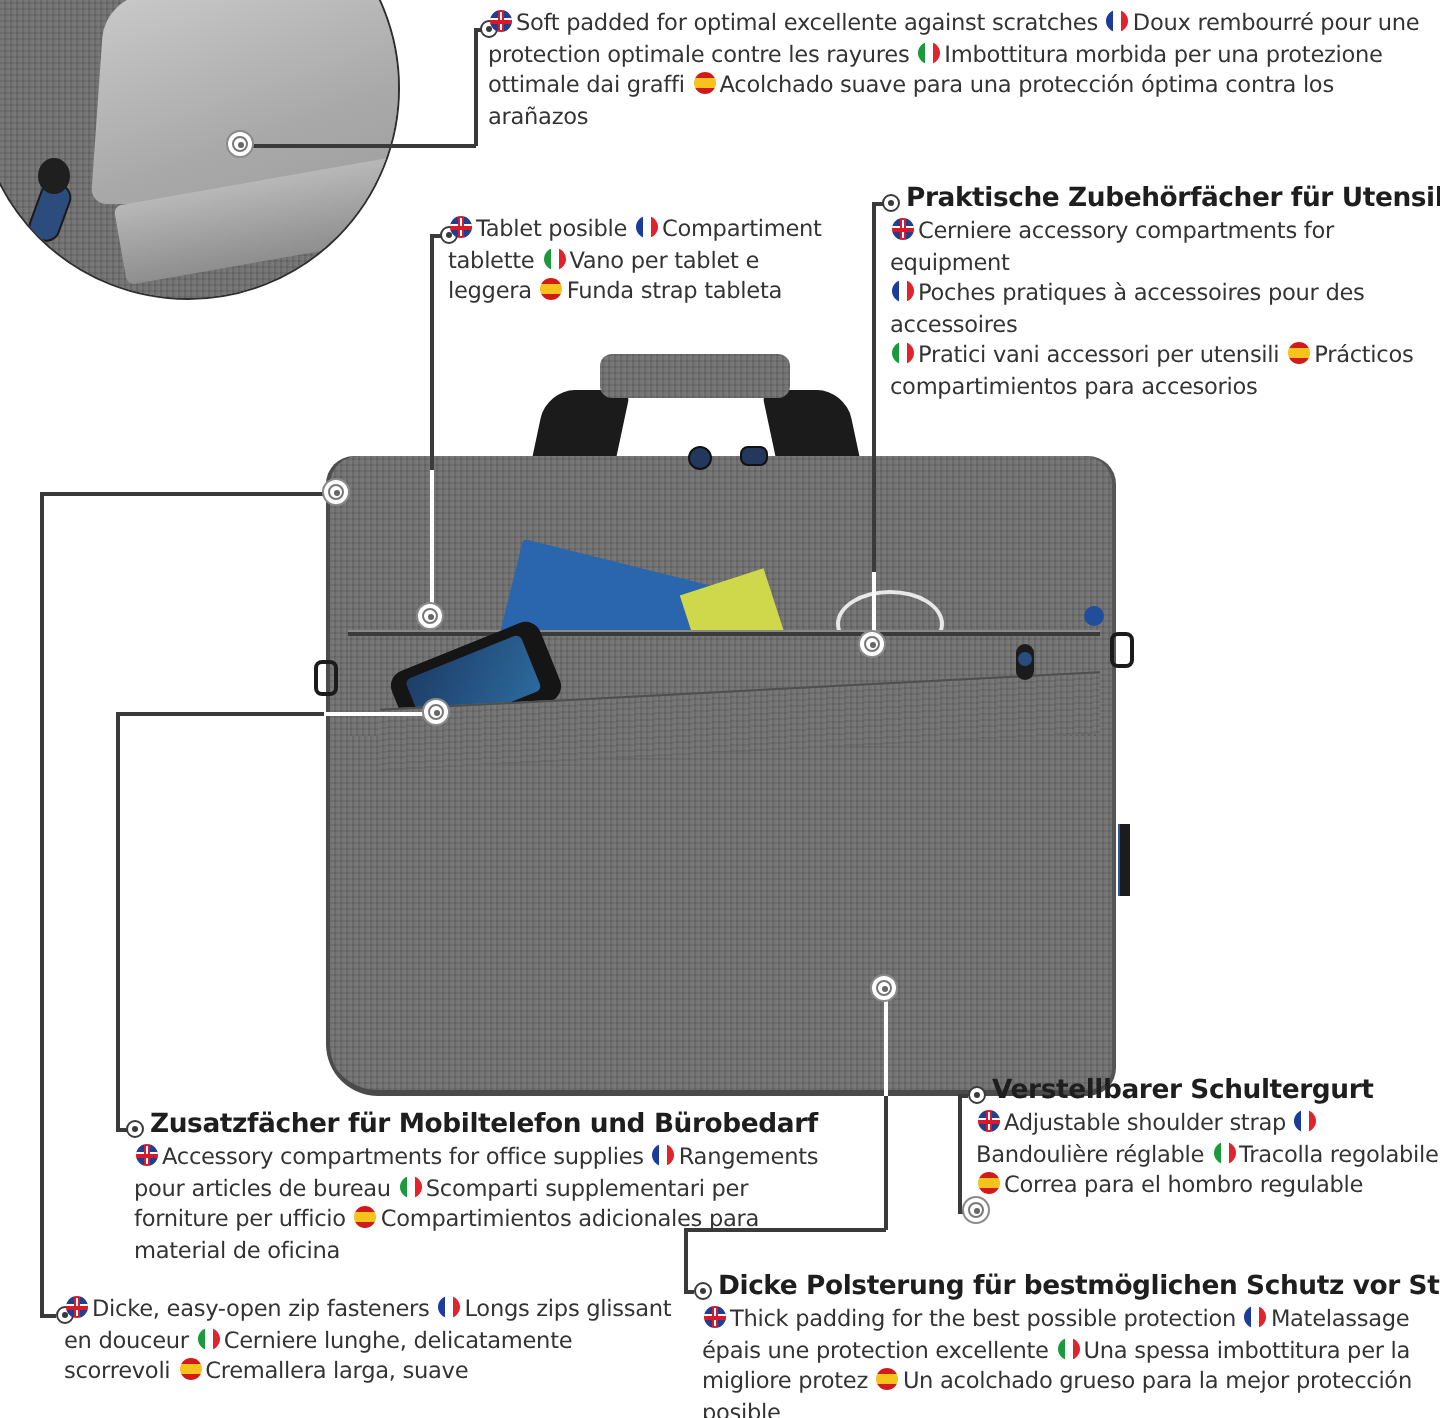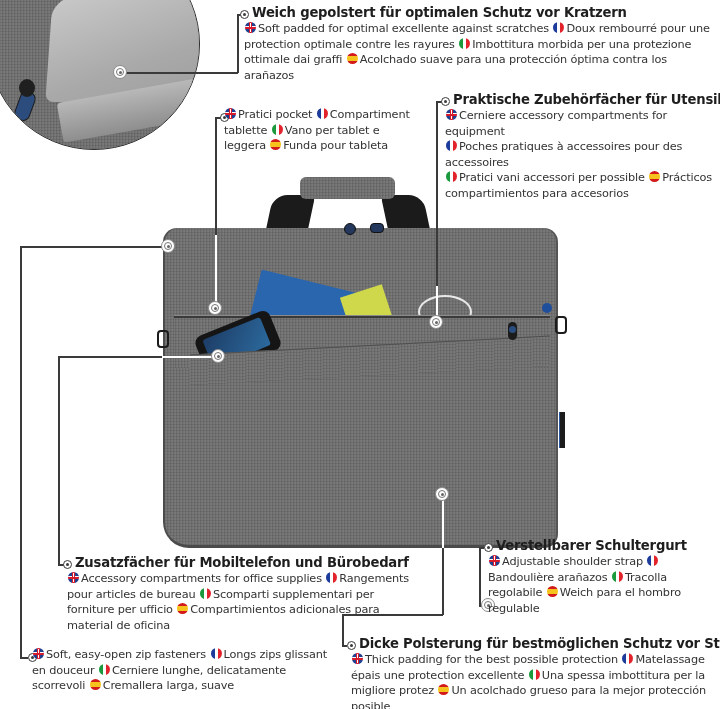--- a/index.html
+++ b/index.html
@@ -104,76 +104,75 @@
 <div class="target" style="left:113px; top:65px;"></div>
 <div class="target" style="left:161px; top:239px;"></div>
 <div class="target" style="left:208px; top:301px;"></div>
 <div class="target" style="left:429px; top:315px;"></div>
 <div class="target" style="left:211px; top:349px;"></div>
 <div class="target" style="left:435px; top:487px;"></div>
 <div class="target" style="left:481px; top:598px;"></div>
 
 <div class="bullet" style="left:240px; top:10px;"></div>
 <div class="callout" style="left:252px; top:4px; width:468px;">
-  <span class="title">Weich gepolstert für optimalen Schutz vor Kratzern</span>
   <span class="body" style="margin-left:-8px;">
     <span class="flag uk"><i></i></span><span>Soft padded for optimal excellente against scratches</span>
     <span class="flag fr"></span><span>Doux rembourré pour une protection optimale contre les rayures</span>
     <span class="flag it"></span><span>Imbottitura morbida per una protezione ottimale dai graffi</span>
     <span class="flag es"></span><span>Acolchado suave para una protección óptima contra los arañazos</span>
   </span>
 </div>
 
 <div class="bullet" style="left:220px; top:113px;"></div>
 <div class="callout" style="left:232px; top:107px; width:184px;">
   <span class="body" style="margin-left:-8px;">
-    <span class="flag uk"><i></i></span><span>Pratici pocket</span>
+    <span class="flag uk"><i></i></span><span>Tablet posible</span>
     <span class="flag fr"></span><span>Compartiment tablette</span>
     <span class="flag it"></span><span>Vano per tablet e leggera</span>
-    <span class="flag es"></span><span>Funda pour tableta</span>
+    <span class="flag es"></span><span>Funda strap tableta</span>
   </span>
 </div>
 
 <div class="bullet" style="left:441px; top:97px;"></div>
 <div class="callout" style="left:453px; top:91px; width:267px;">
   <span class="title">Praktische Zubehörfächer für Utensilien</span>
   <span class="body" style="margin-left:-8px;">
     <span class="flag uk"><i></i></span><span>Cerniere accessory compartments for equipment</span><br>
     <span class="flag fr"></span><span>Poches pratiques à accessoires pour des accessoires</span><br>
-    <span class="flag it"></span><span>Pratici vani accessori per possible</span>
+    <span class="flag it"></span><span>Pratici vani accessori per utensili</span>
     <span class="flag es"></span><span>Prácticos compartimientos para accesorios</span>
   </span>
 </div>
 
 <div class="bullet" style="left:63px; top:560px;"></div>
 <div class="callout" style="left:75px; top:554px; width:345px;">
   <span class="title">Zusatzfächer für Mobiltelefon und Bürobedarf</span>
   <span class="body" style="margin-left:-8px;">
     <span class="flag uk"><i></i></span><span>Accessory compartments for office supplies</span>
     <span class="flag fr"></span><span>Rangements pour articles de bureau</span>
     <span class="flag it"></span><span>Scomparti supplementari per forniture per ufficio</span>
     <span class="flag es"></span><span>Compartimientos adicionales para material de oficina</span>
   </span>
 </div>
 
 <div class="bullet" style="left:484px; top:543px;"></div>
 <div class="callout" style="left:496px; top:537px; width:224px;">
   <span class="title">Verstellbarer Schultergurt</span>
   <span class="body" style="margin-left:-8px;">
     <span class="flag uk"><i></i></span><span>Adjustable shoulder strap</span>
-    <span class="flag fr"></span><span>Bandoulière arañazos</span>
+    <span class="flag fr"></span><span>Bandoulière réglable</span>
     <span class="flag it"></span><span>Tracolla regolabile</span>
-    <span class="flag es"></span><span>Weich para el hombro regulable</span>
+    <span class="flag es"></span><span>Correa para el hombro regulable</span>
   </span>
 </div>
 
 <div class="bullet" style="left:28px; top:653px;"></div>
 <div class="callout" style="left:40px; top:647px; width:296px;">
   <span class="body" style="margin-left:-8px;">
-    <span class="flag uk"><i></i></span><span>Soft, easy-open zip fasteners</span>
+    <span class="flag uk"><i></i></span><span>Dicke, easy-open zip fasteners</span>
     <span class="flag fr"></span><span>Longs zips glissant en douceur</span>
     <span class="flag it"></span><span>Cerniere lunghe, delicatamente scorrevoli</span>
     <span class="flag es"></span><span>Cremallera larga, suave</span>
   </span>
 </div>
 
 <div class="bullet" style="left:347px; top:641px;"></div>
 <div class="callout" style="left:359px; top:635px; width:361px;">
   <span class="title">Dicke Polsterung für bestmöglichen Schutz vor Stößen</span>
   <span class="body" style="margin-left:-8px;">

